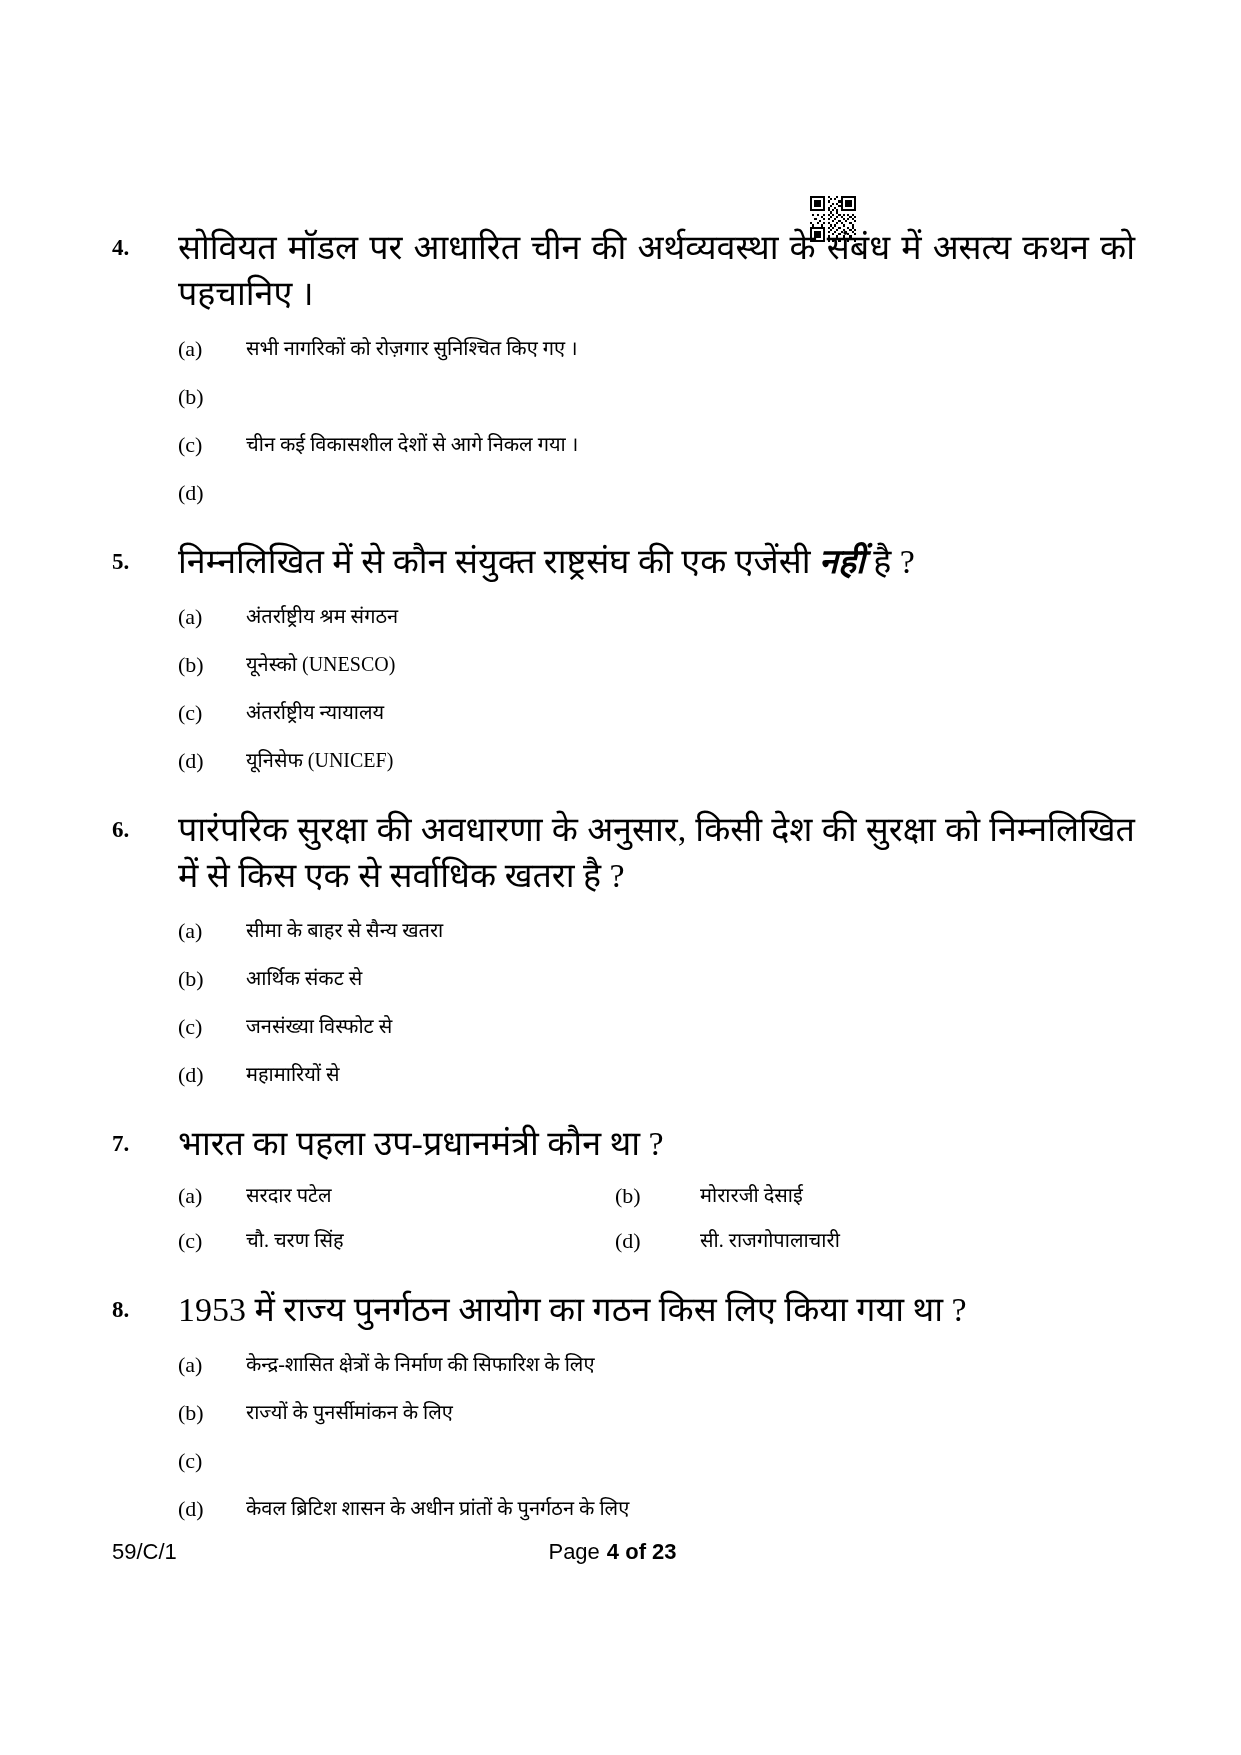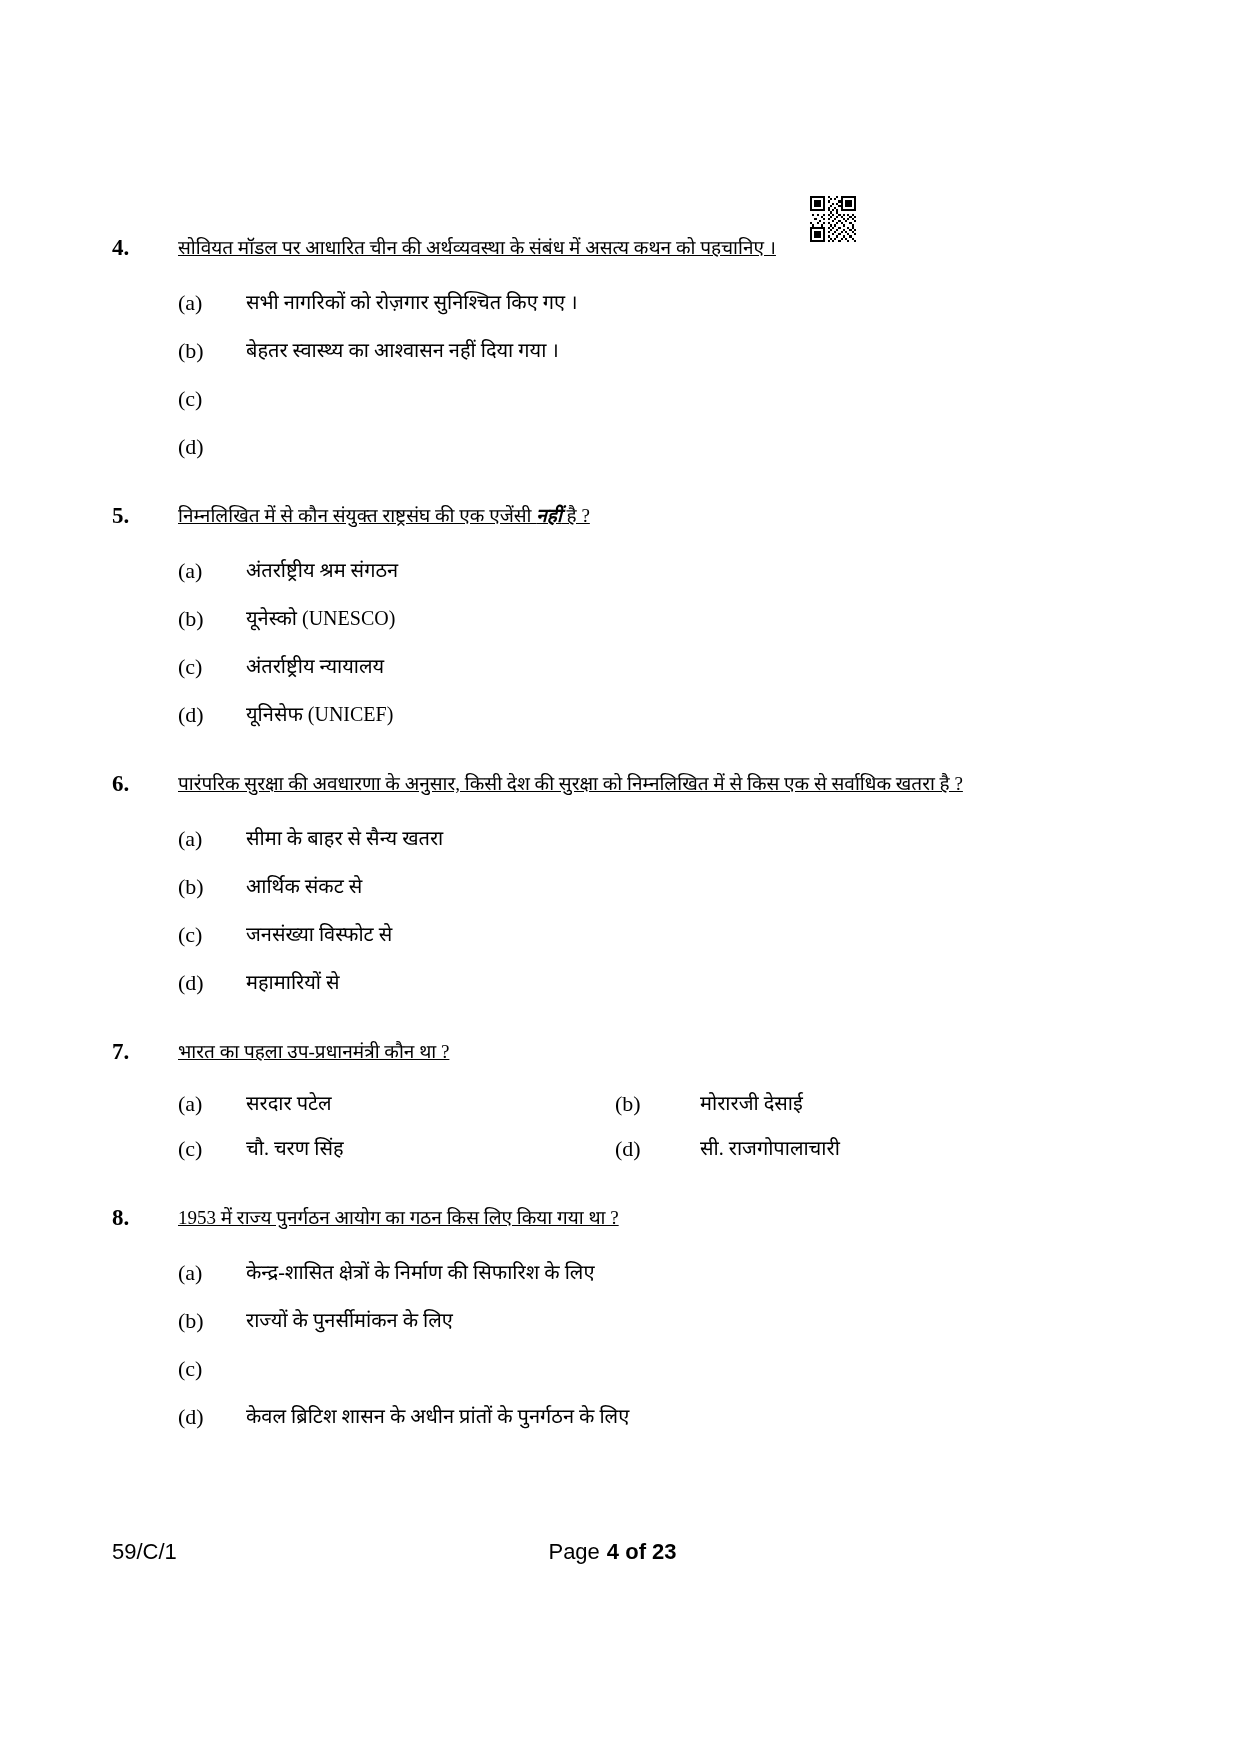--- a/index.html
+++ b/index.html
@@ -30,24 +30,23 @@
   .q-head { display: flex; align-items: flex-start; }
   .q-num {
     flex: 0 0 66px;
     font-weight: bold;
     font-size: 23px;
     line-height: 46px;
   }
   .q-text {
     flex: 1;
     margin: 0;
-    font-size: 19px;
+    font-size: 34px;
     line-height: 46px;
     text-align: justify;
-    text-decoration: underline;
   }
   .q-em { font-weight: bold; font-style: italic; }
   .options { margin-top: 10px; }
   .option { display: flex; margin-top: 15px; line-height: 33px; }
   .opt-letter {
     flex: 0 0 68px;
     margin-left: 66px;
     font-size: 22px;
   }
   .opt-text { font-size: 20px; }
@@ -96,24 +95,24 @@
         <span class="q-num">4.</span>
         <p class="q-text"><span>सोवियत मॉडल पर आधारित चीन की अर्थव्यवस्था के संबंध में असत्य कथन को पहचानिए ।</span><span class="q-em"></span><span></span></p>
       </div>
       <div class="options">
         <div class="option">
           <span class="opt-letter">(a)</span>
           <span class="opt-text">सभी नागरिकों को रोज़गार सुनिश्चित किए गए ।</span>
         </div>
         <div class="option">
           <span class="opt-letter">(b)</span>
-          <span class="opt-text">बेहतर स्वास्थ्य का आश्वासन नहीं दिया गया ।</span>
-        </div>
-        <div class="option">
-          <span class="opt-letter">(c)</span>
+        </div>
+        <div class="option">
+          <span class="opt-letter">(c)</span>
+          <span class="opt-text">चीन कई विकासशील देशों से आगे निकल गया ।</span>
         </div>
         <div class="option">
           <span class="opt-letter">(d)</span>
         </div>
       </div>
     </section>
 
     <section class="question">
       <div class="q-head">
         <span class="q-num">5.</span>

